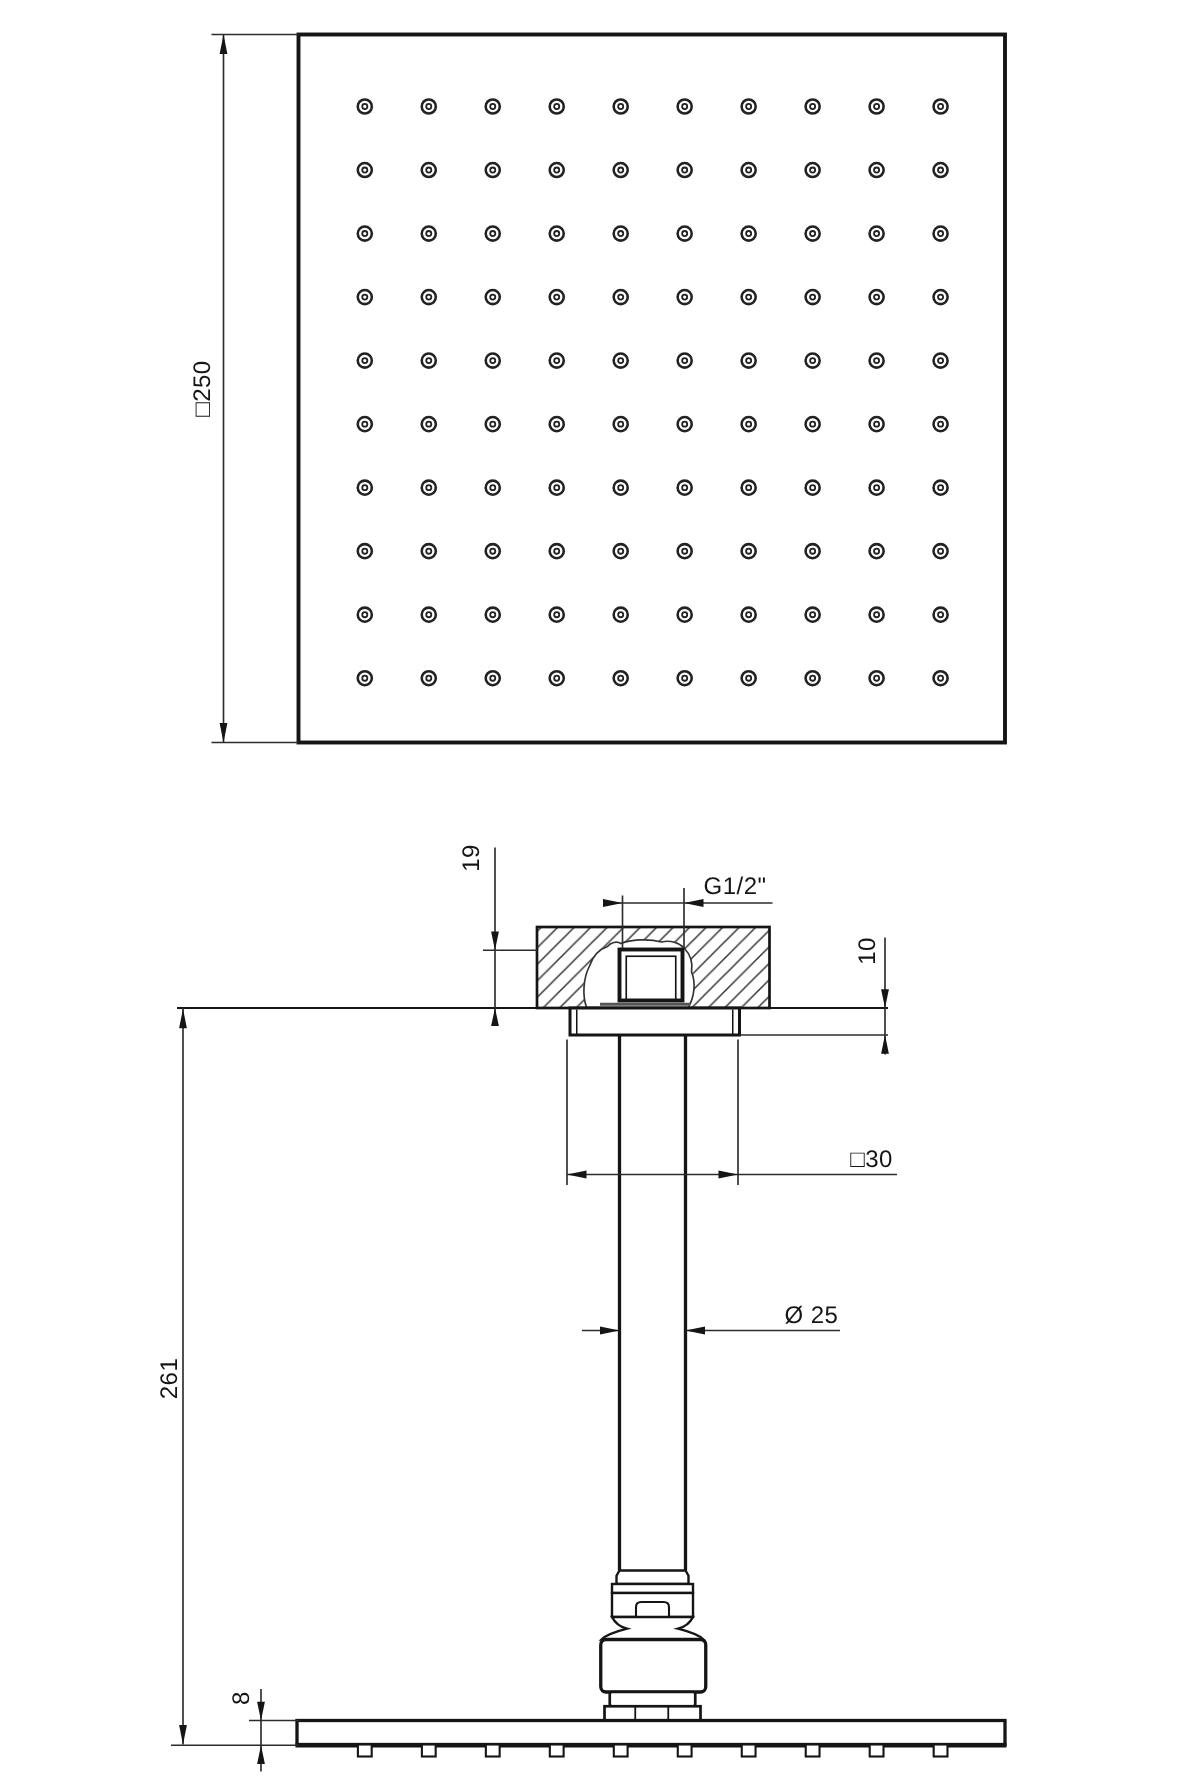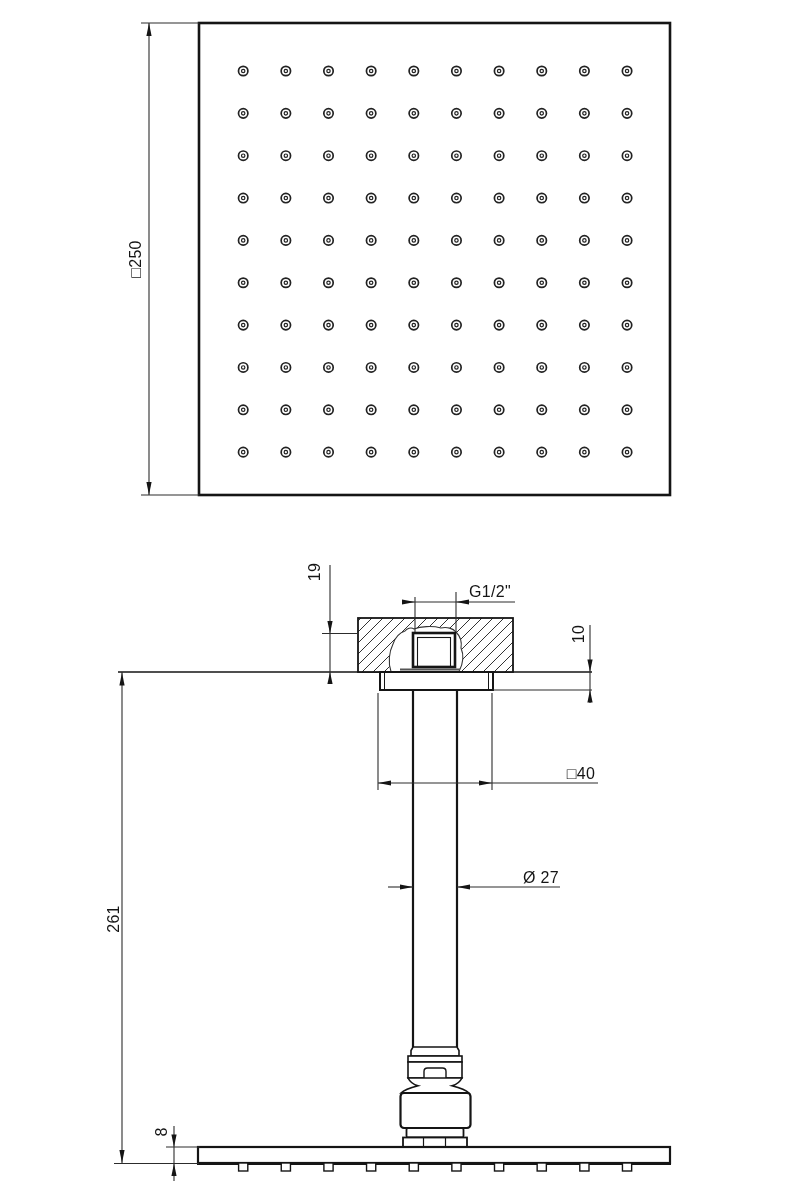--- a/index.html
+++ b/index.html
@@ -352,20 +352,20 @@
   </svg>
 
   <div class="dim-label rot" style="left:136px;top:259px;">□250</div>
 
   <div class="dim-label rot" style="left:315px;top:572px;">19</div>
 
   <div class="dim-label" style="left:490px;top:592px;">G1/2"</div>
 
   <div class="dim-label rot" style="left:579px;top:634px;">10</div>
 
-  <div class="dim-label" style="left:581px;top:774px;">□40</div>
-
-  <div class="dim-label" style="left:541px;top:878px;">Ø 27</div>
+  <div class="dim-label" style="left:581px;top:774px;">□30</div>
+
+  <div class="dim-label" style="left:541px;top:878px;">Ø 25</div>
 
   <div class="dim-label rot" style="left:114px;top:919px;">261</div>
 
   <div class="dim-label rot" style="left:162px;top:1132px;">8</div>
 </div>
 
 </body></html>

